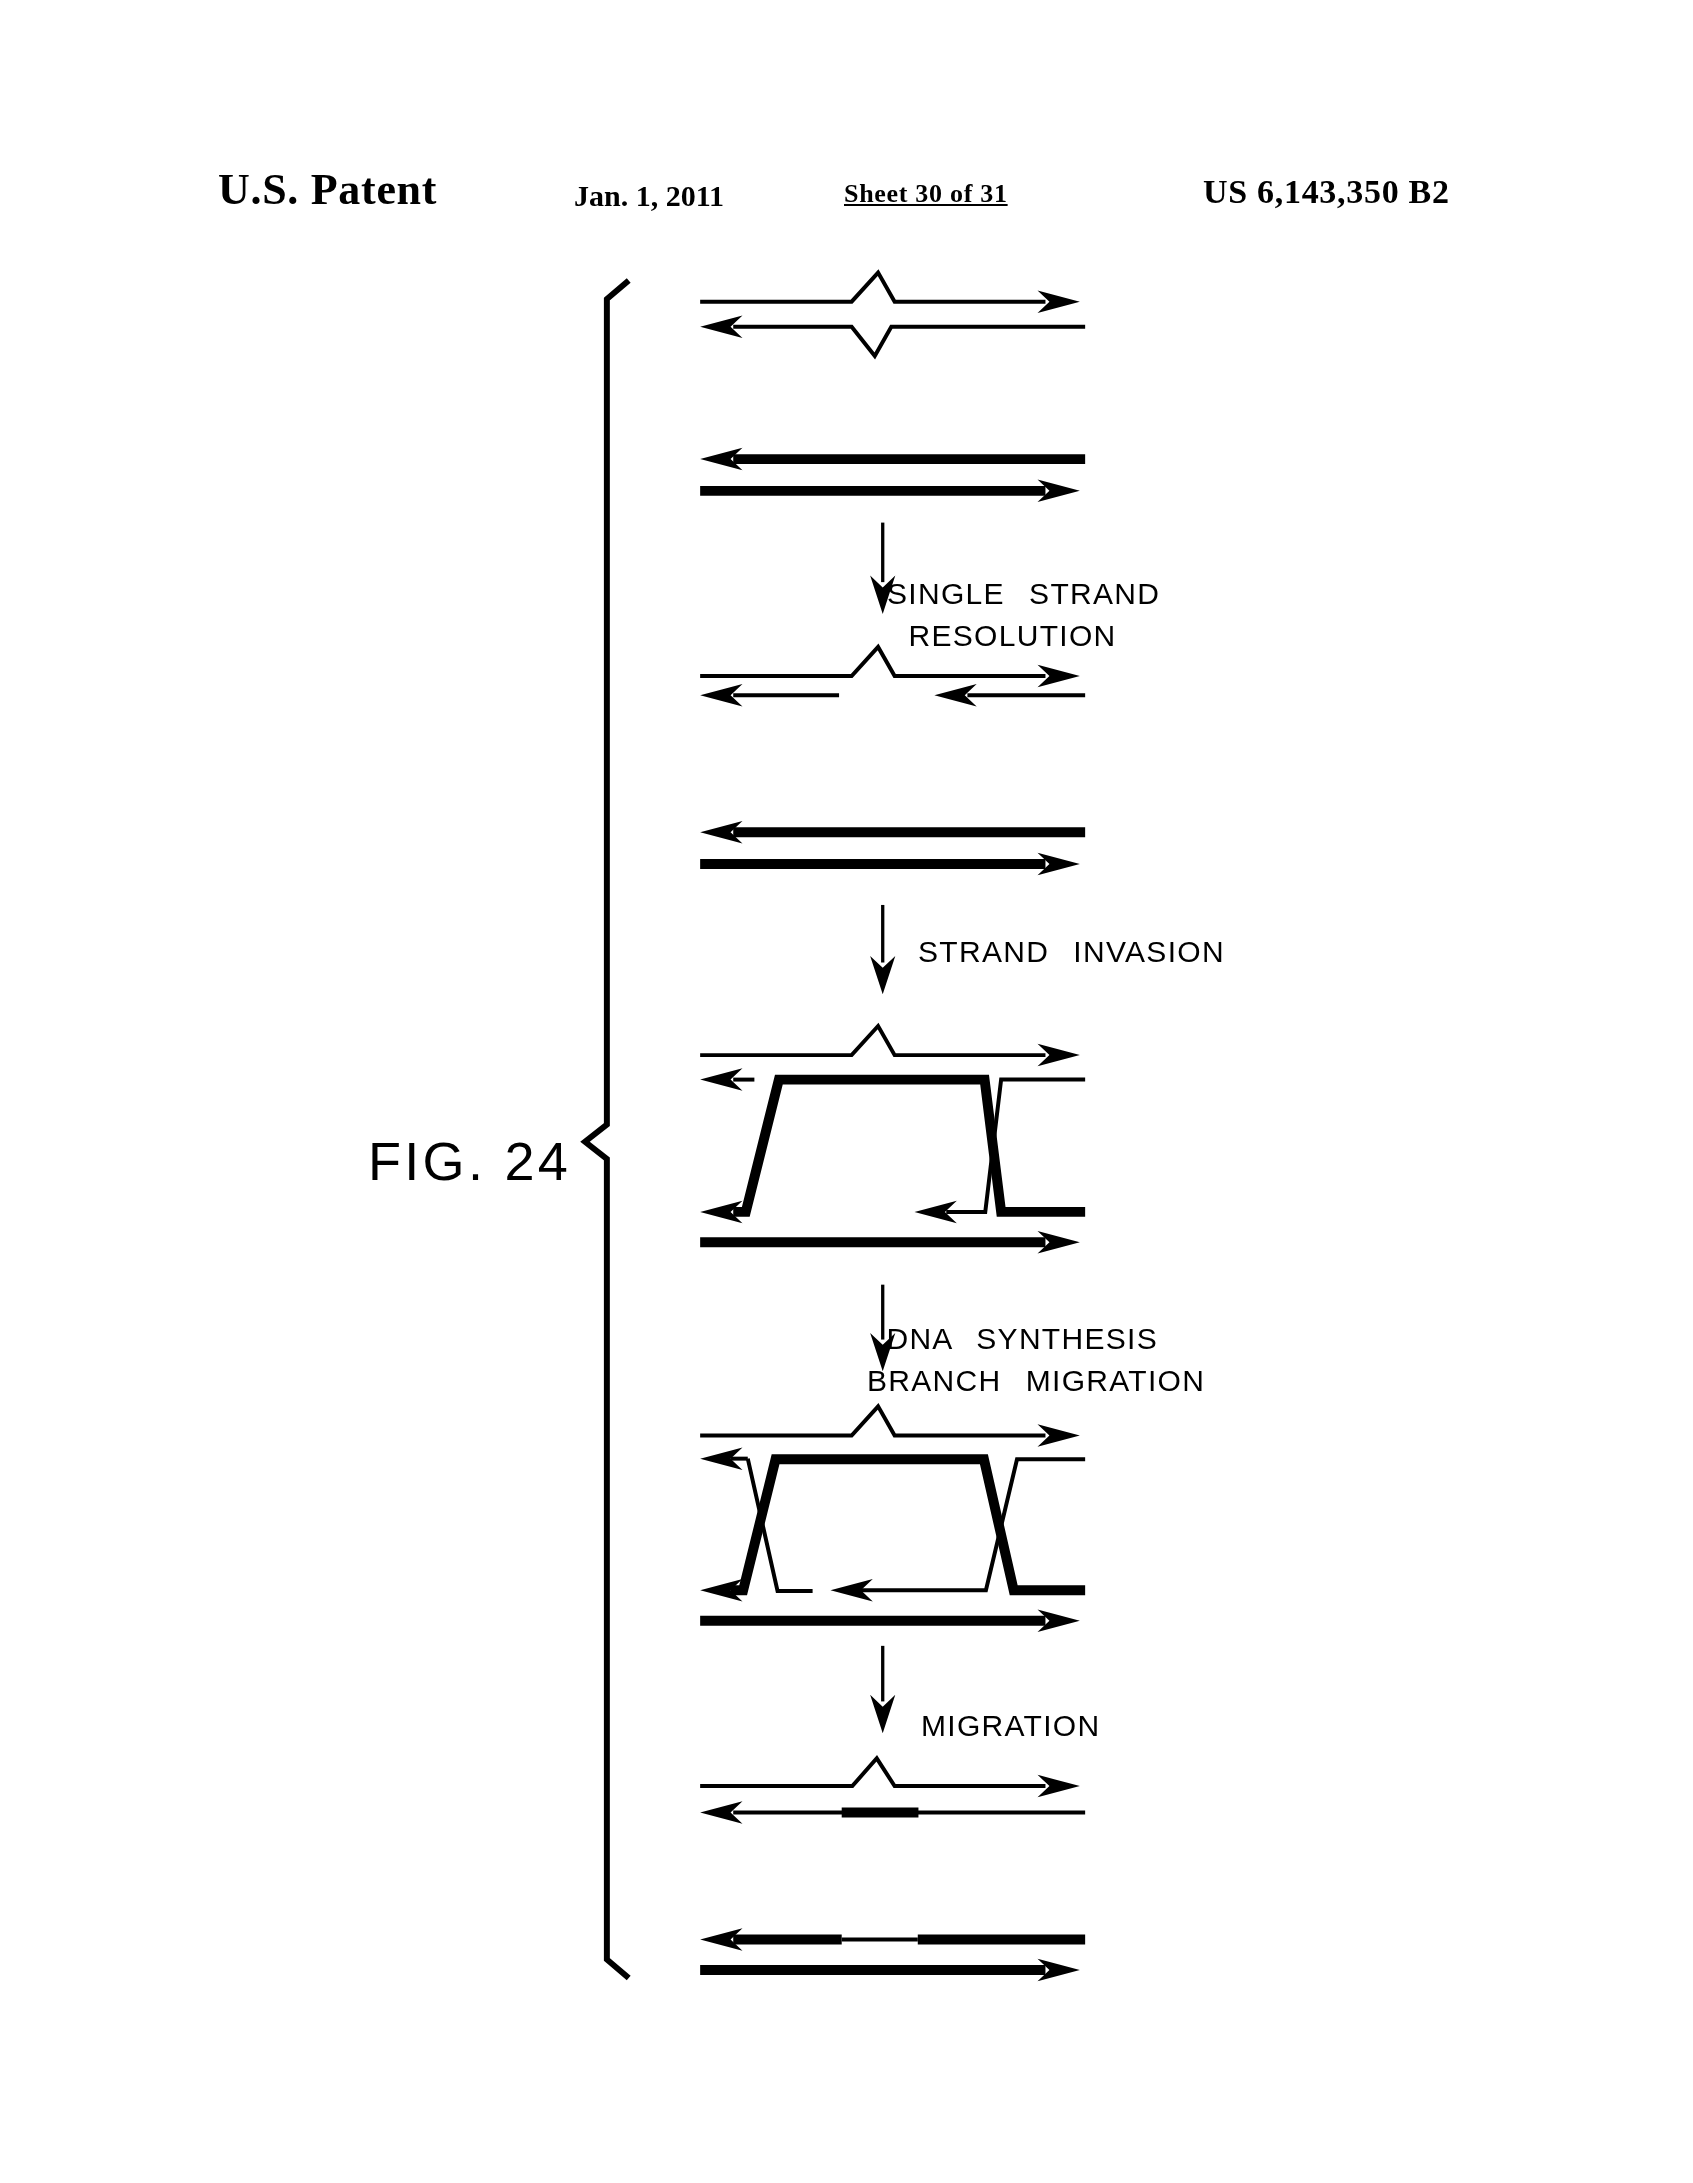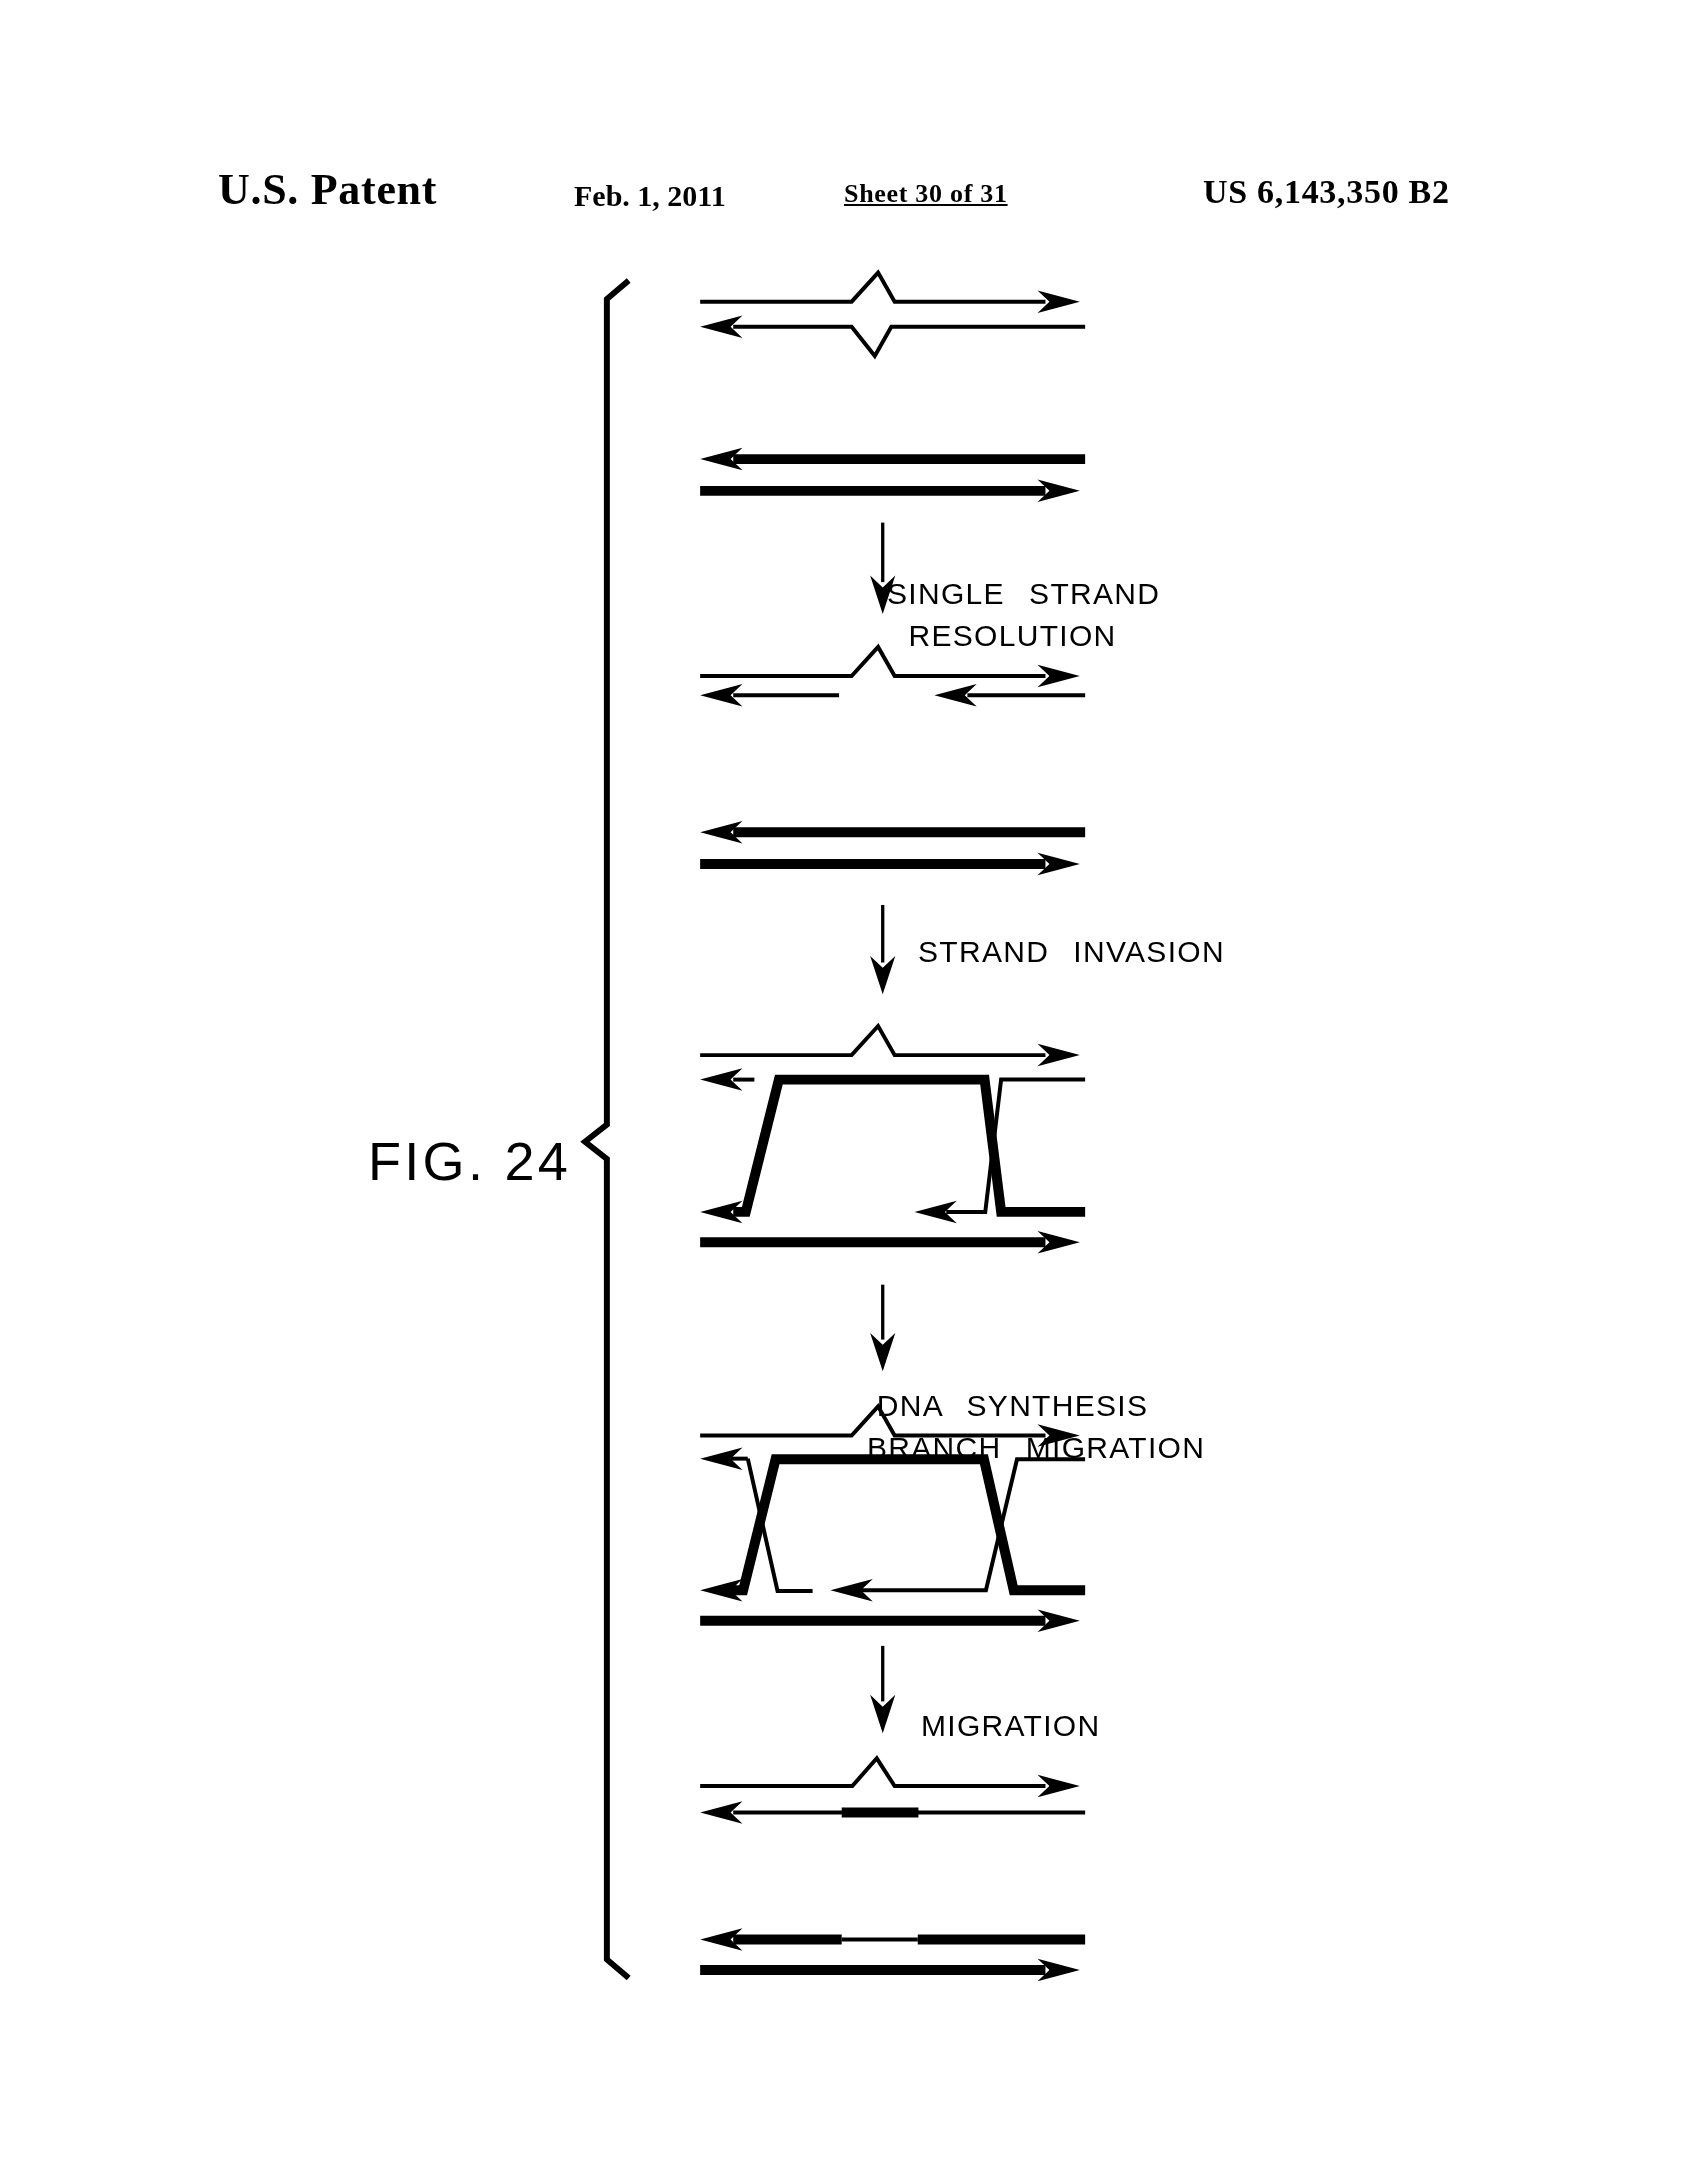--- a/index.html
+++ b/index.html
@@ -11,34 +11,34 @@
   .abs{position:absolute;white-space:nowrap;margin-top:29px;}
   .hdr{font-family:"Liberation Serif",serif;font-weight:bold;}
   .hdr-title{left:218px;top:135px;font-size:44px;letter-spacing:0.7px;}
   .hdr-date{left:574px;top:150px;font-size:30px;}
   .hdr-sheet{left:844px;top:150px;font-size:26px;letter-spacing:0.7px;text-decoration:underline;}
   .hdr-num{left:1203px;top:144px;font-size:34px;letter-spacing:0.7px;}
   .figlabel{left:368px;top:1101px;font-size:54px;letter-spacing:3.3px;text-align:right;}
   .steplabel{font-size:30px;letter-spacing:1.3px;word-spacing:14.6px;line-height:42px;}
   .lbl-digestion{left:887px;top:544px;width:251px;text-align:center;}
   .lbl-invasion{left:918px;top:902px;}
-  .lbl-synthesis{left:867px;top:1356px;width:291px;text-align:center;}
+  .lbl-synthesis{left:867px;top:1289px;width:291px;text-align:right;}
   .lbl-resolution{left:921px;top:1676px;}
   svg{position:absolute;left:0;top:0;}
   .thin{fill:none;stroke:#000;stroke-width:6;stroke-linejoin:miter;stroke-linecap:butt;}
   .thick{fill:none;stroke:#000;stroke-width:15;stroke-linejoin:miter;stroke-linecap:butt;}
   .step{fill:none;stroke:#000;stroke-width:5;}
   .brace{fill:none;stroke:#000;stroke-width:9;stroke-linejoin:miter;}
   .head{fill:#000;stroke:none;}
 </style>
 </head>
 <body style="background: rgb(255, 255, 255); color: rgb(0, 0, 0);">
 
 <div class="abs hdr hdr-title">U.S. Patent</div>
-<div class="abs hdr hdr-date">Feb. 1, 2011</div>
+<div class="abs hdr hdr-date">Jan. 1, 2011</div>
 <div class="abs hdr hdr-sheet">Sheet 30 of 31</div>
 <div class="abs hdr hdr-num">US 6,143,350 B2</div>
 
 <div class="abs figlabel">FIG. 24</div>
 
 <div class="abs steplabel lbl-digestion">
   <div>SINGLE STRAND</div>
   <div>RESOLUTION</div>
 </div>
 <div class="abs steplabel lbl-invasion">STRAND INVASION</div>

